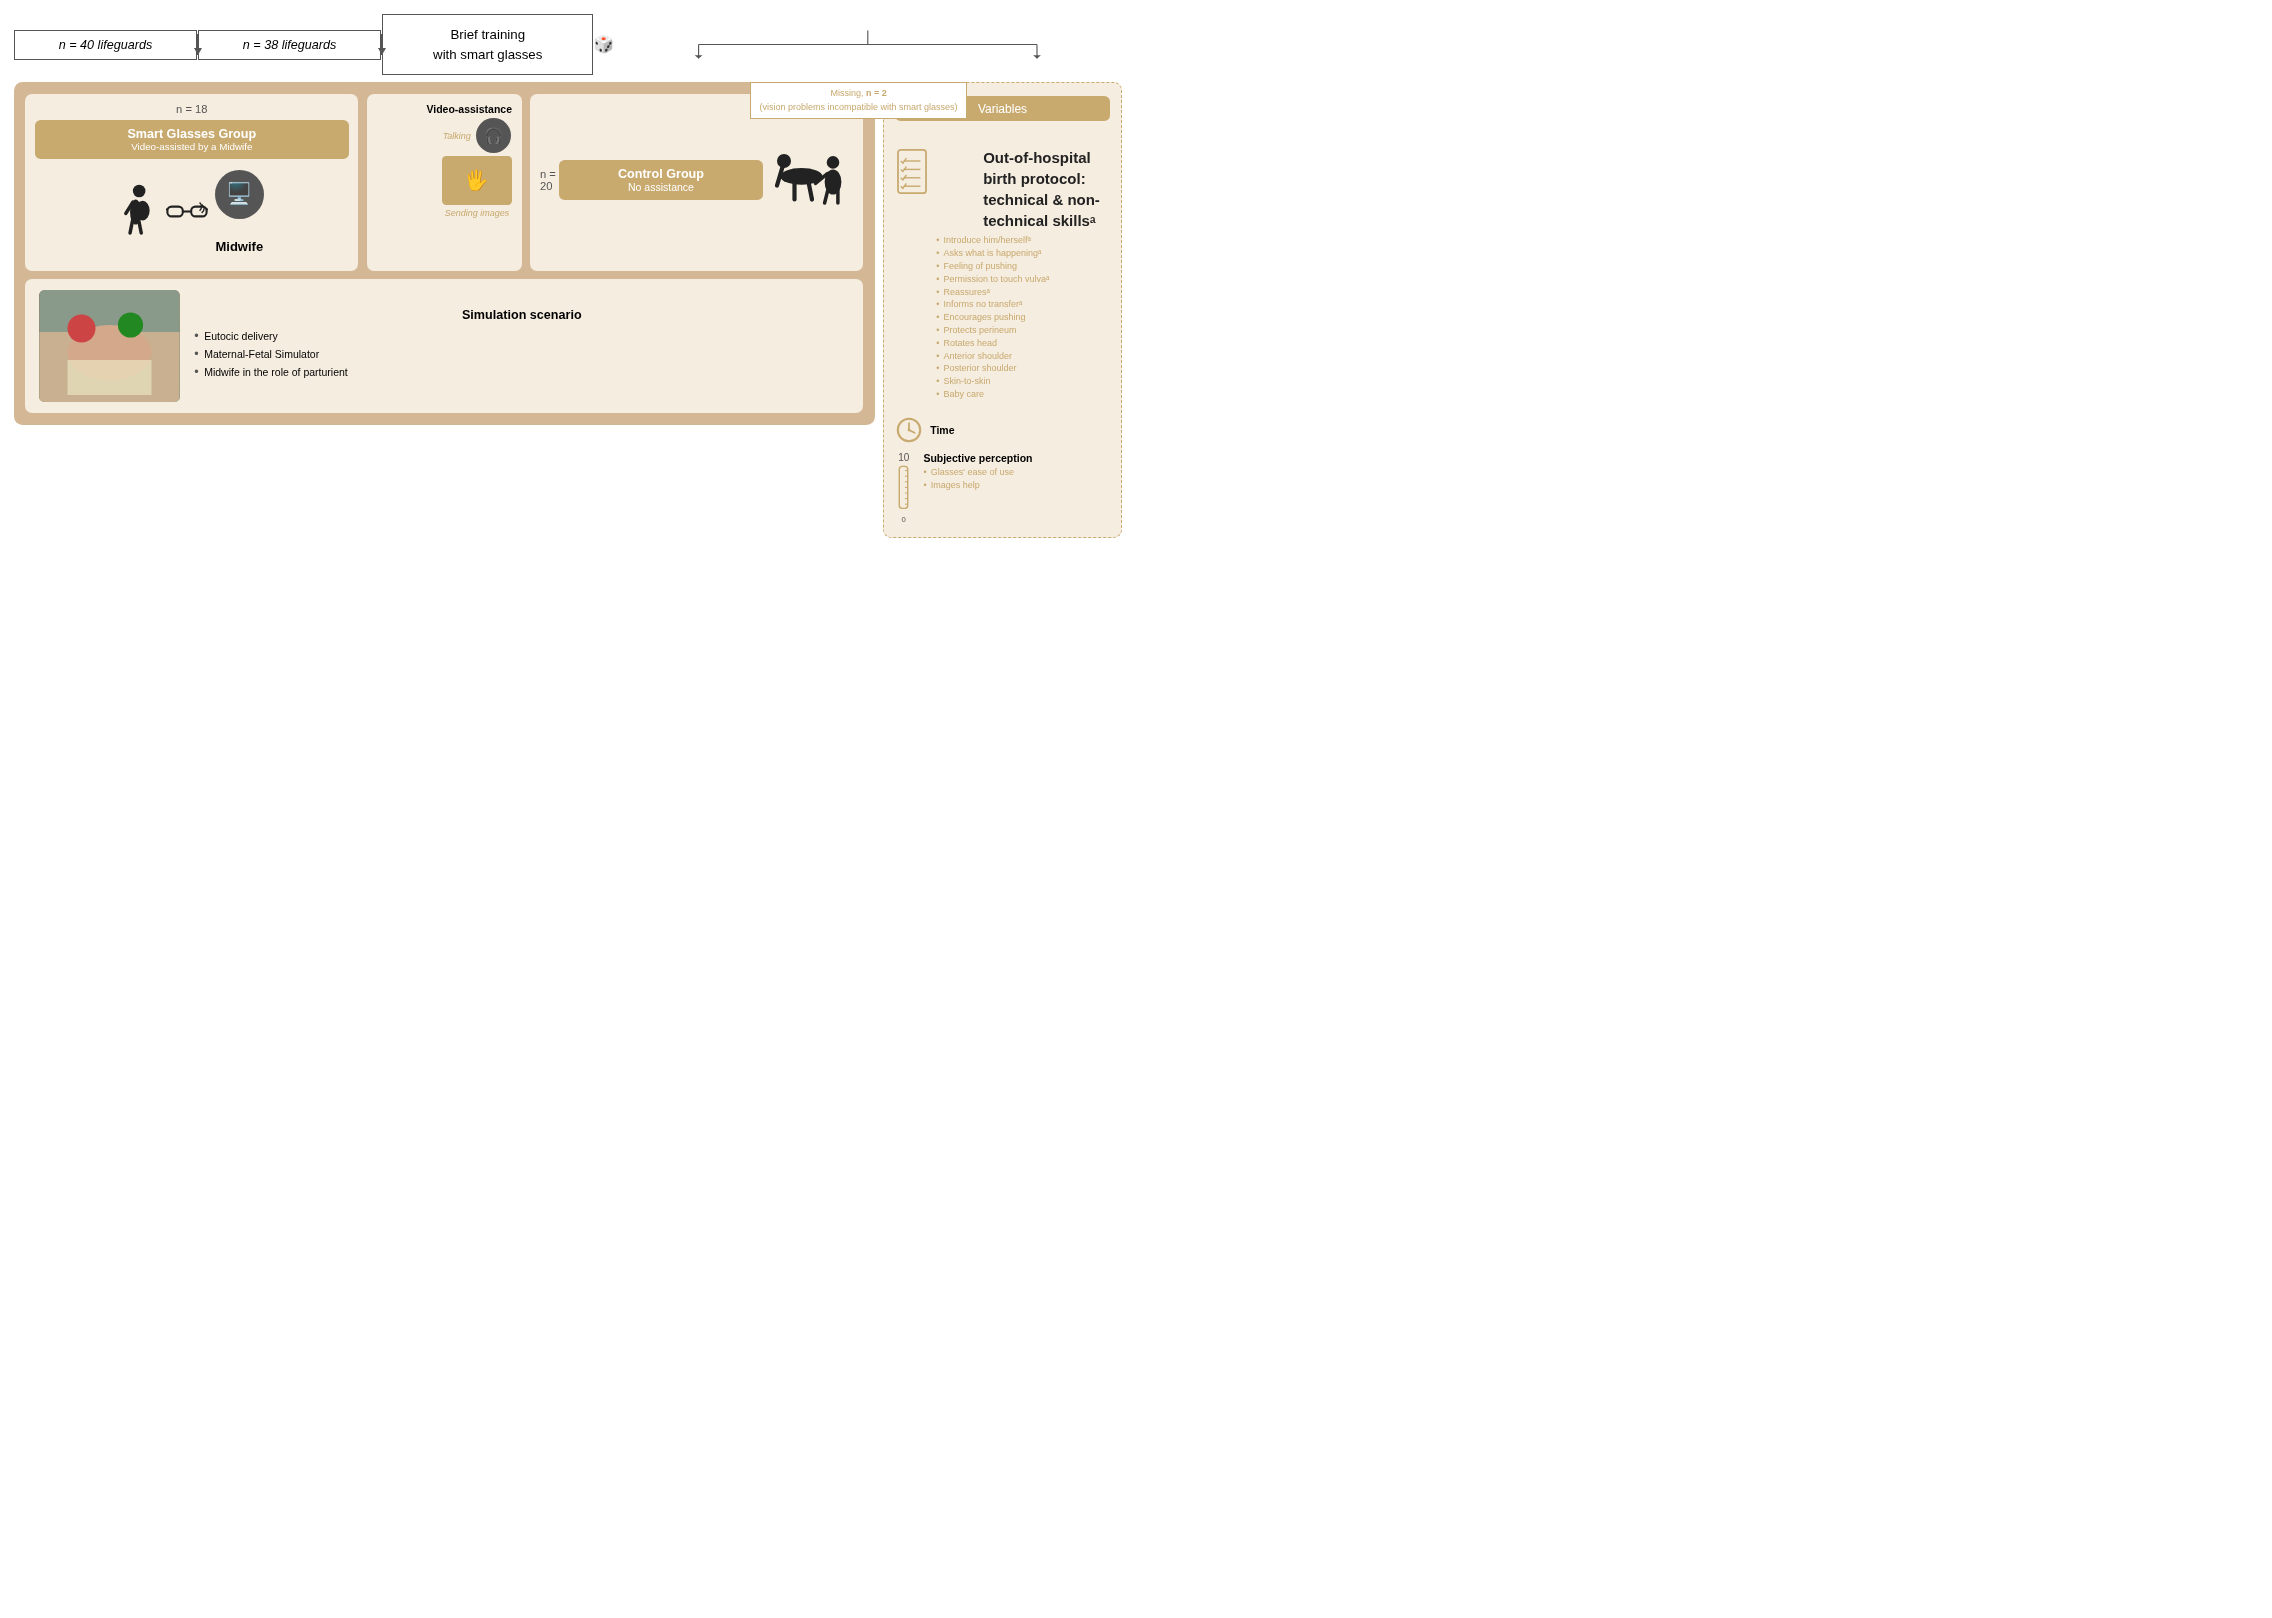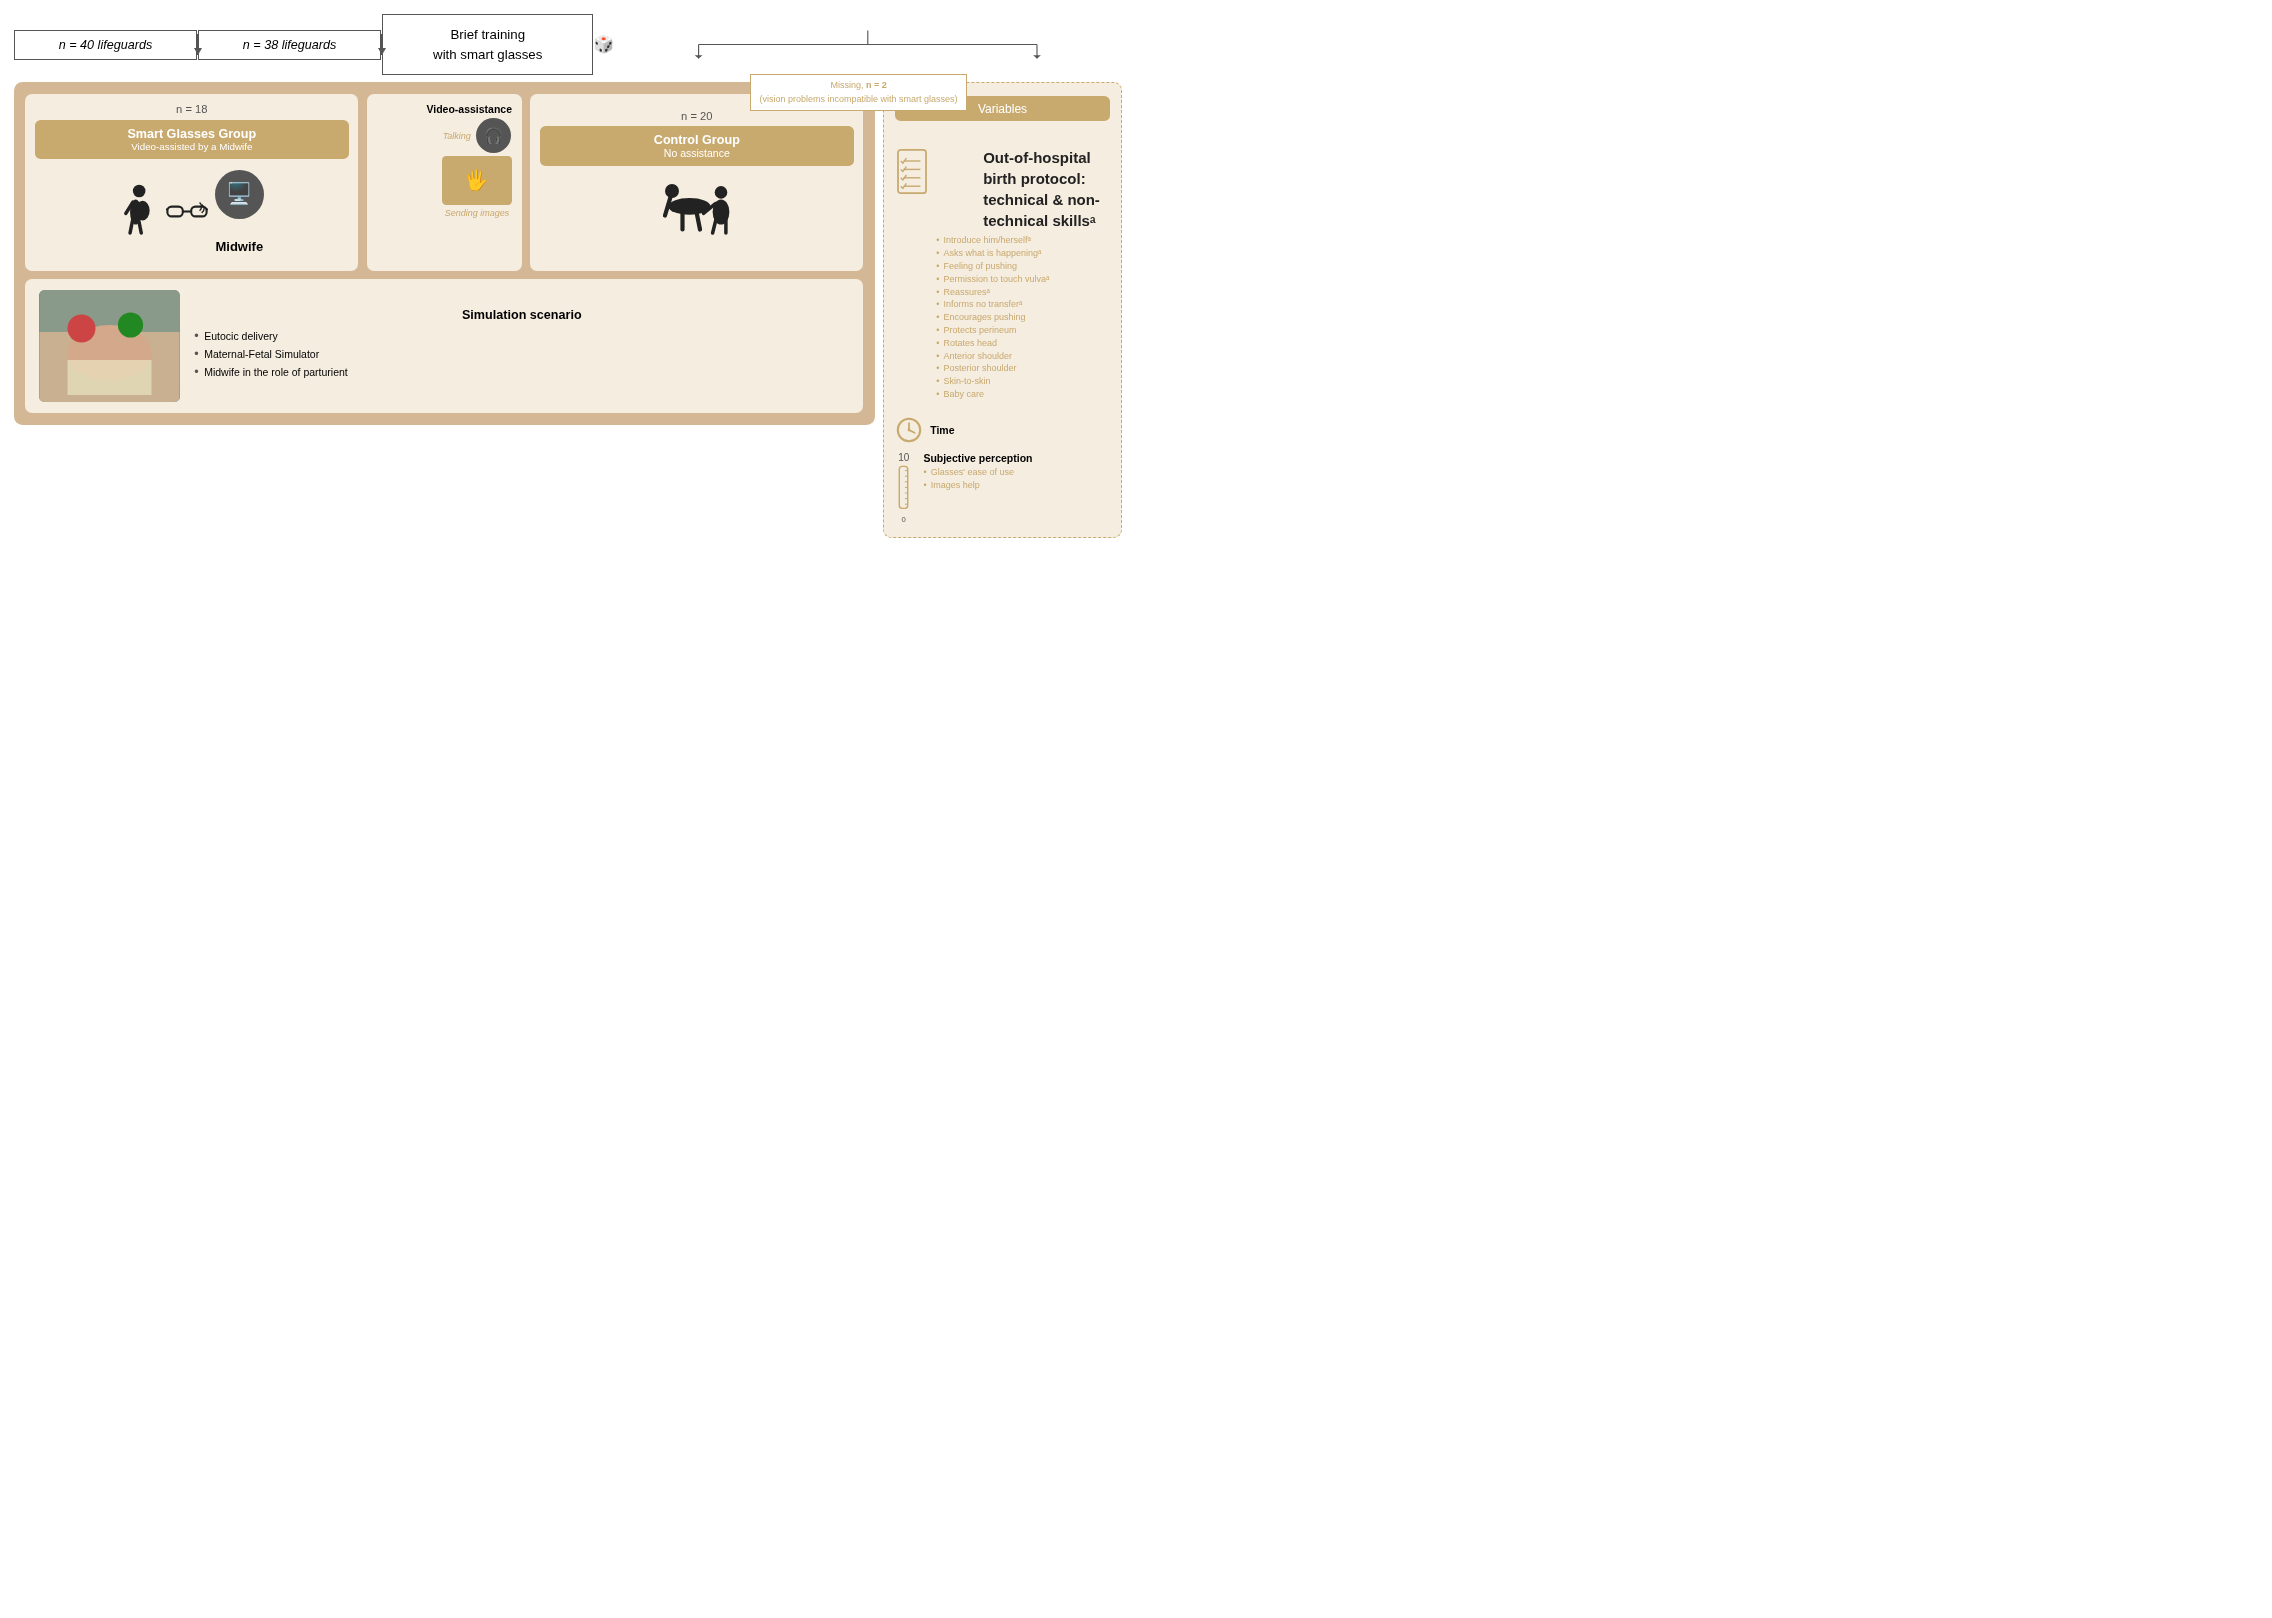--- a/index.html
+++ b/index.html
@@ -48,21 +48,21 @@
       transform: translateX(-50%);
       width: 0;
       height: 0;
       border-left: 4.9px solid transparent;
       border-right: 4.9px solid transparent;
       border-top: 7px solid #555;
     }
     .missing-note {
       position: absolute;
       right: 155px;
-      top: 60px;
+      top: 68px;
       border: 1.1px solid #c8a96e;
       padding: 4.2px 8.4px;
       font-size: 9px;
       color: #c8a96e;
       background: #fff;
       text-align: center;
       line-height: 1.5;
     }
     .missing-note .bold { font-weight: bold; }
     
@@ -160,21 +160,21 @@
       font-size: 7.7px;
       text-align: center;
     }
     
     .cg-box {
       background: #f5ede0;
       border-radius: 7px;
       padding: 9.8px;
       flex: 1;
       display: flex;
-      flex-direction: column;
+      flex-direction: row;
       align-items: center;
       justify-content: center;
     }
     .cg-title-box {
       background: #c8a96e;
       border-radius: 5.6px;
       padding: 7px 14px;
       text-align: center;
       margin-bottom: 4.2px;
       width: 100%;

